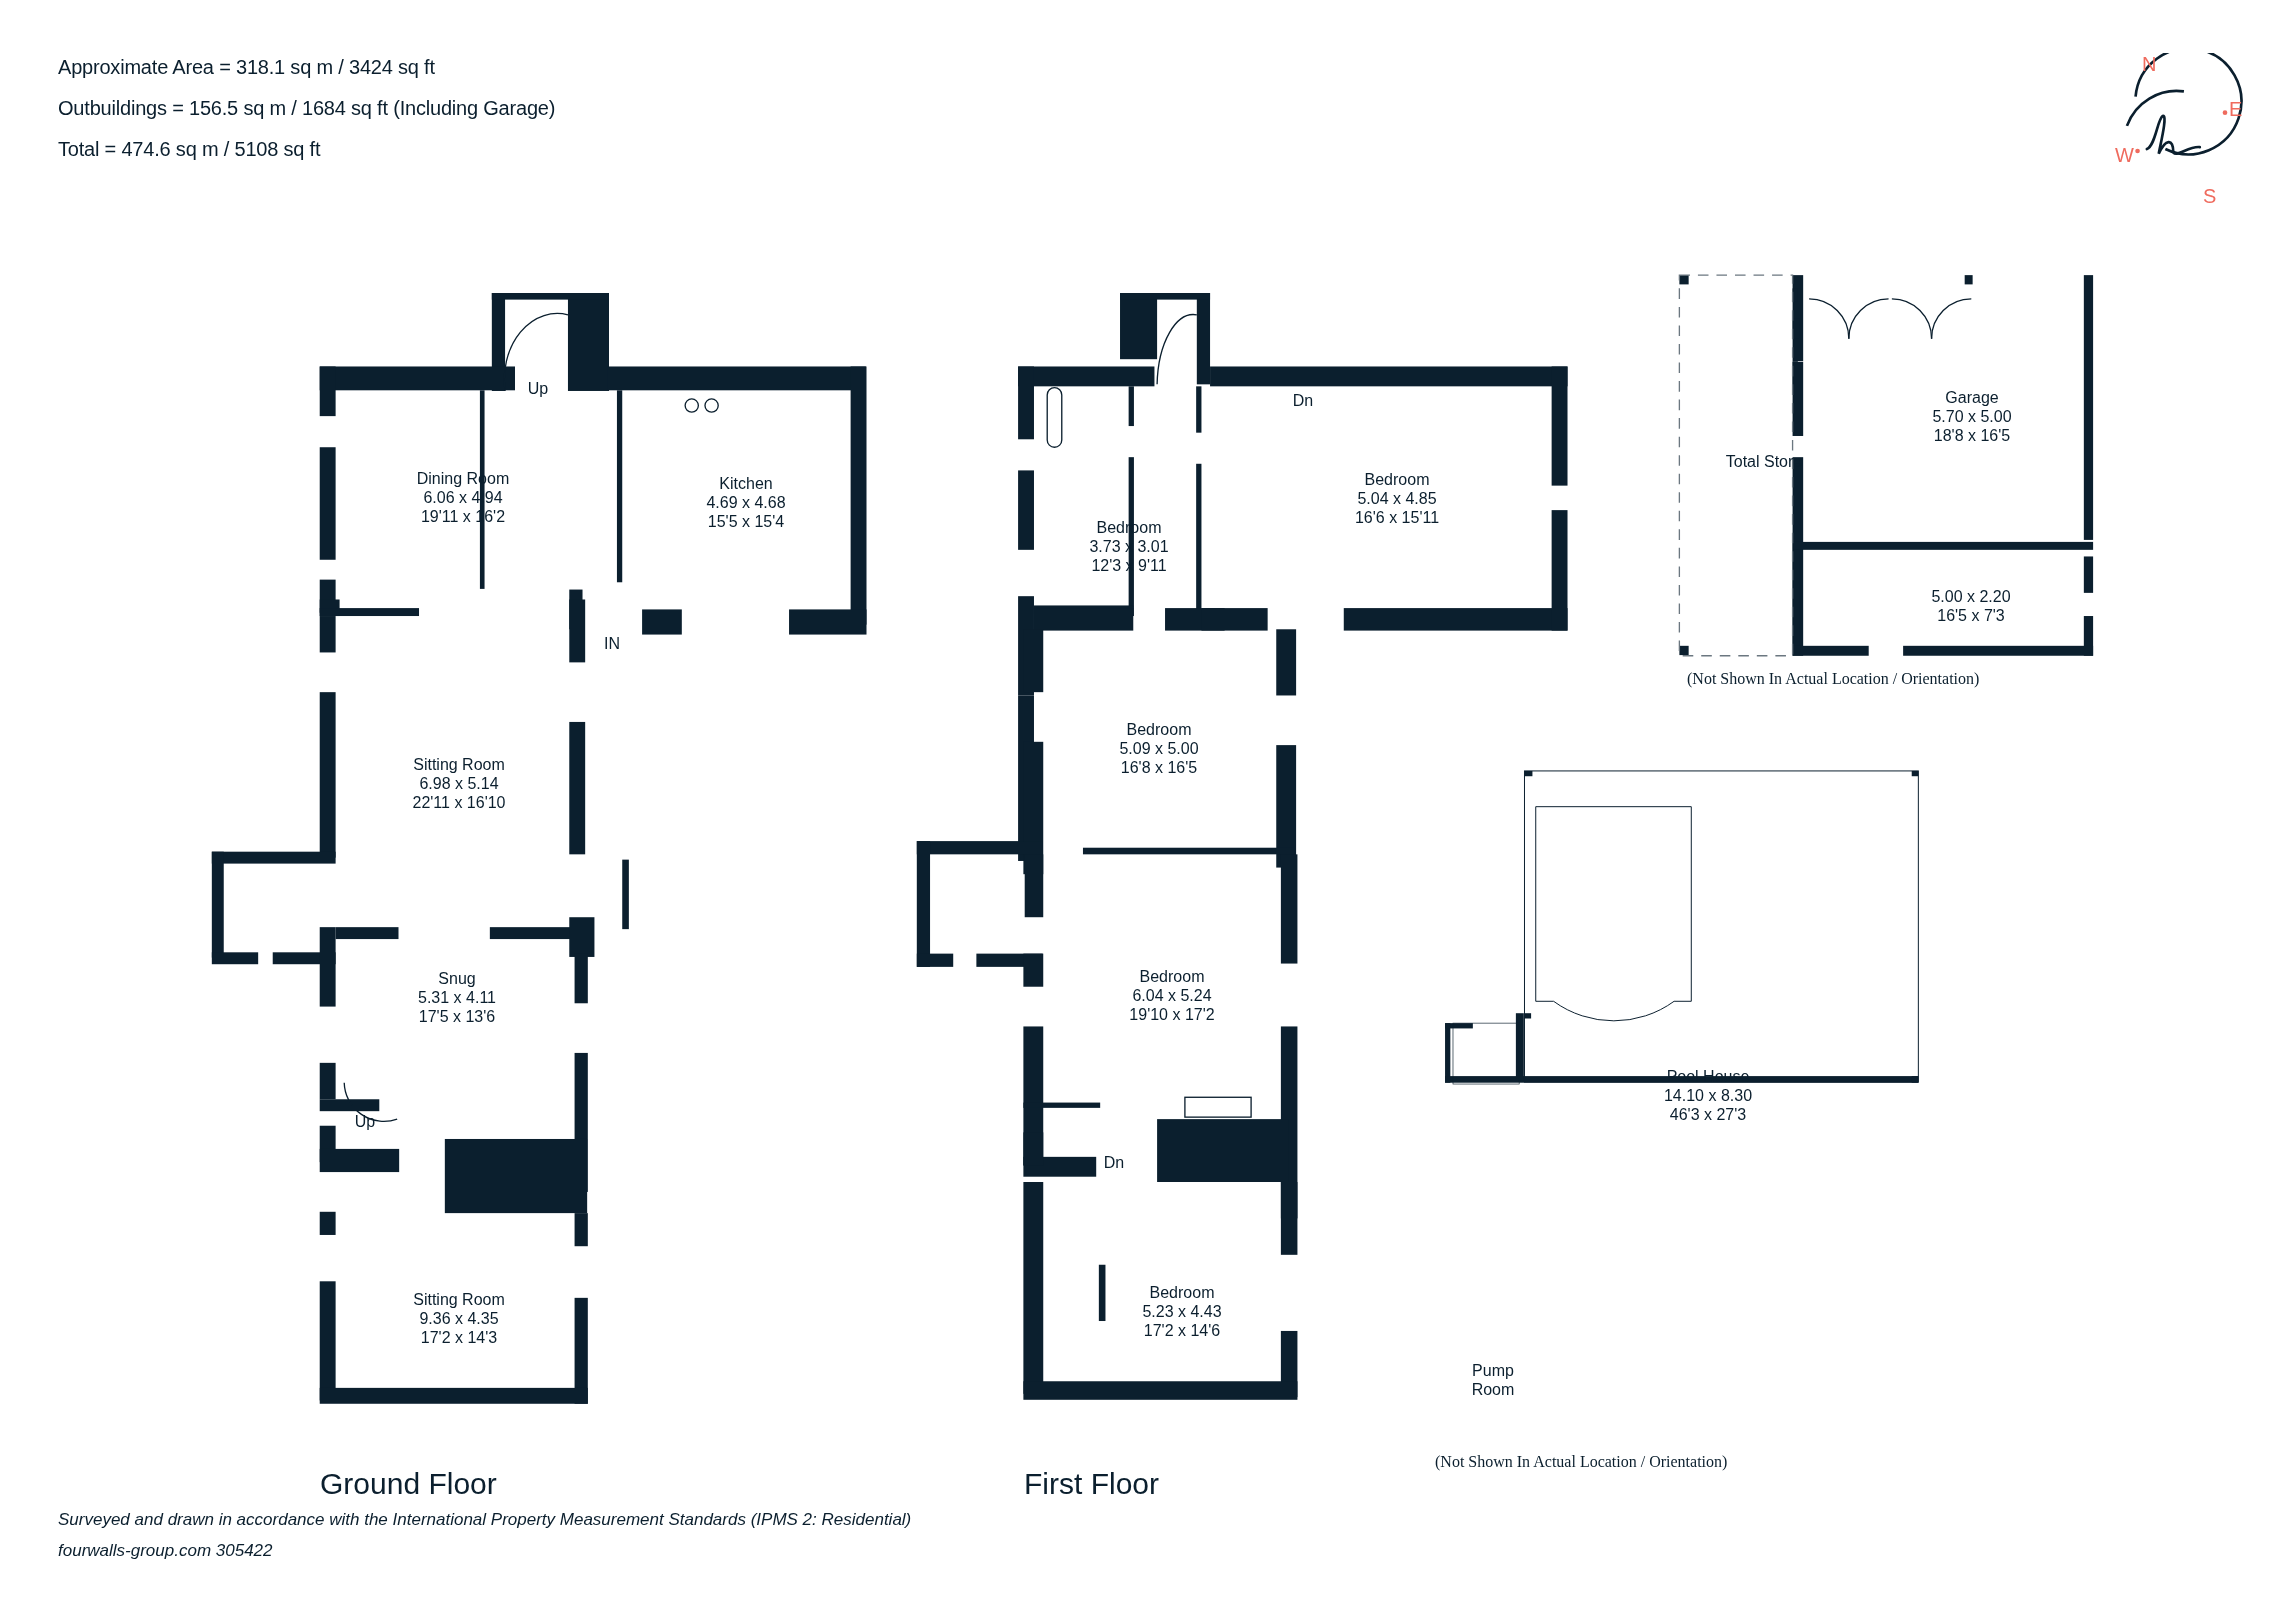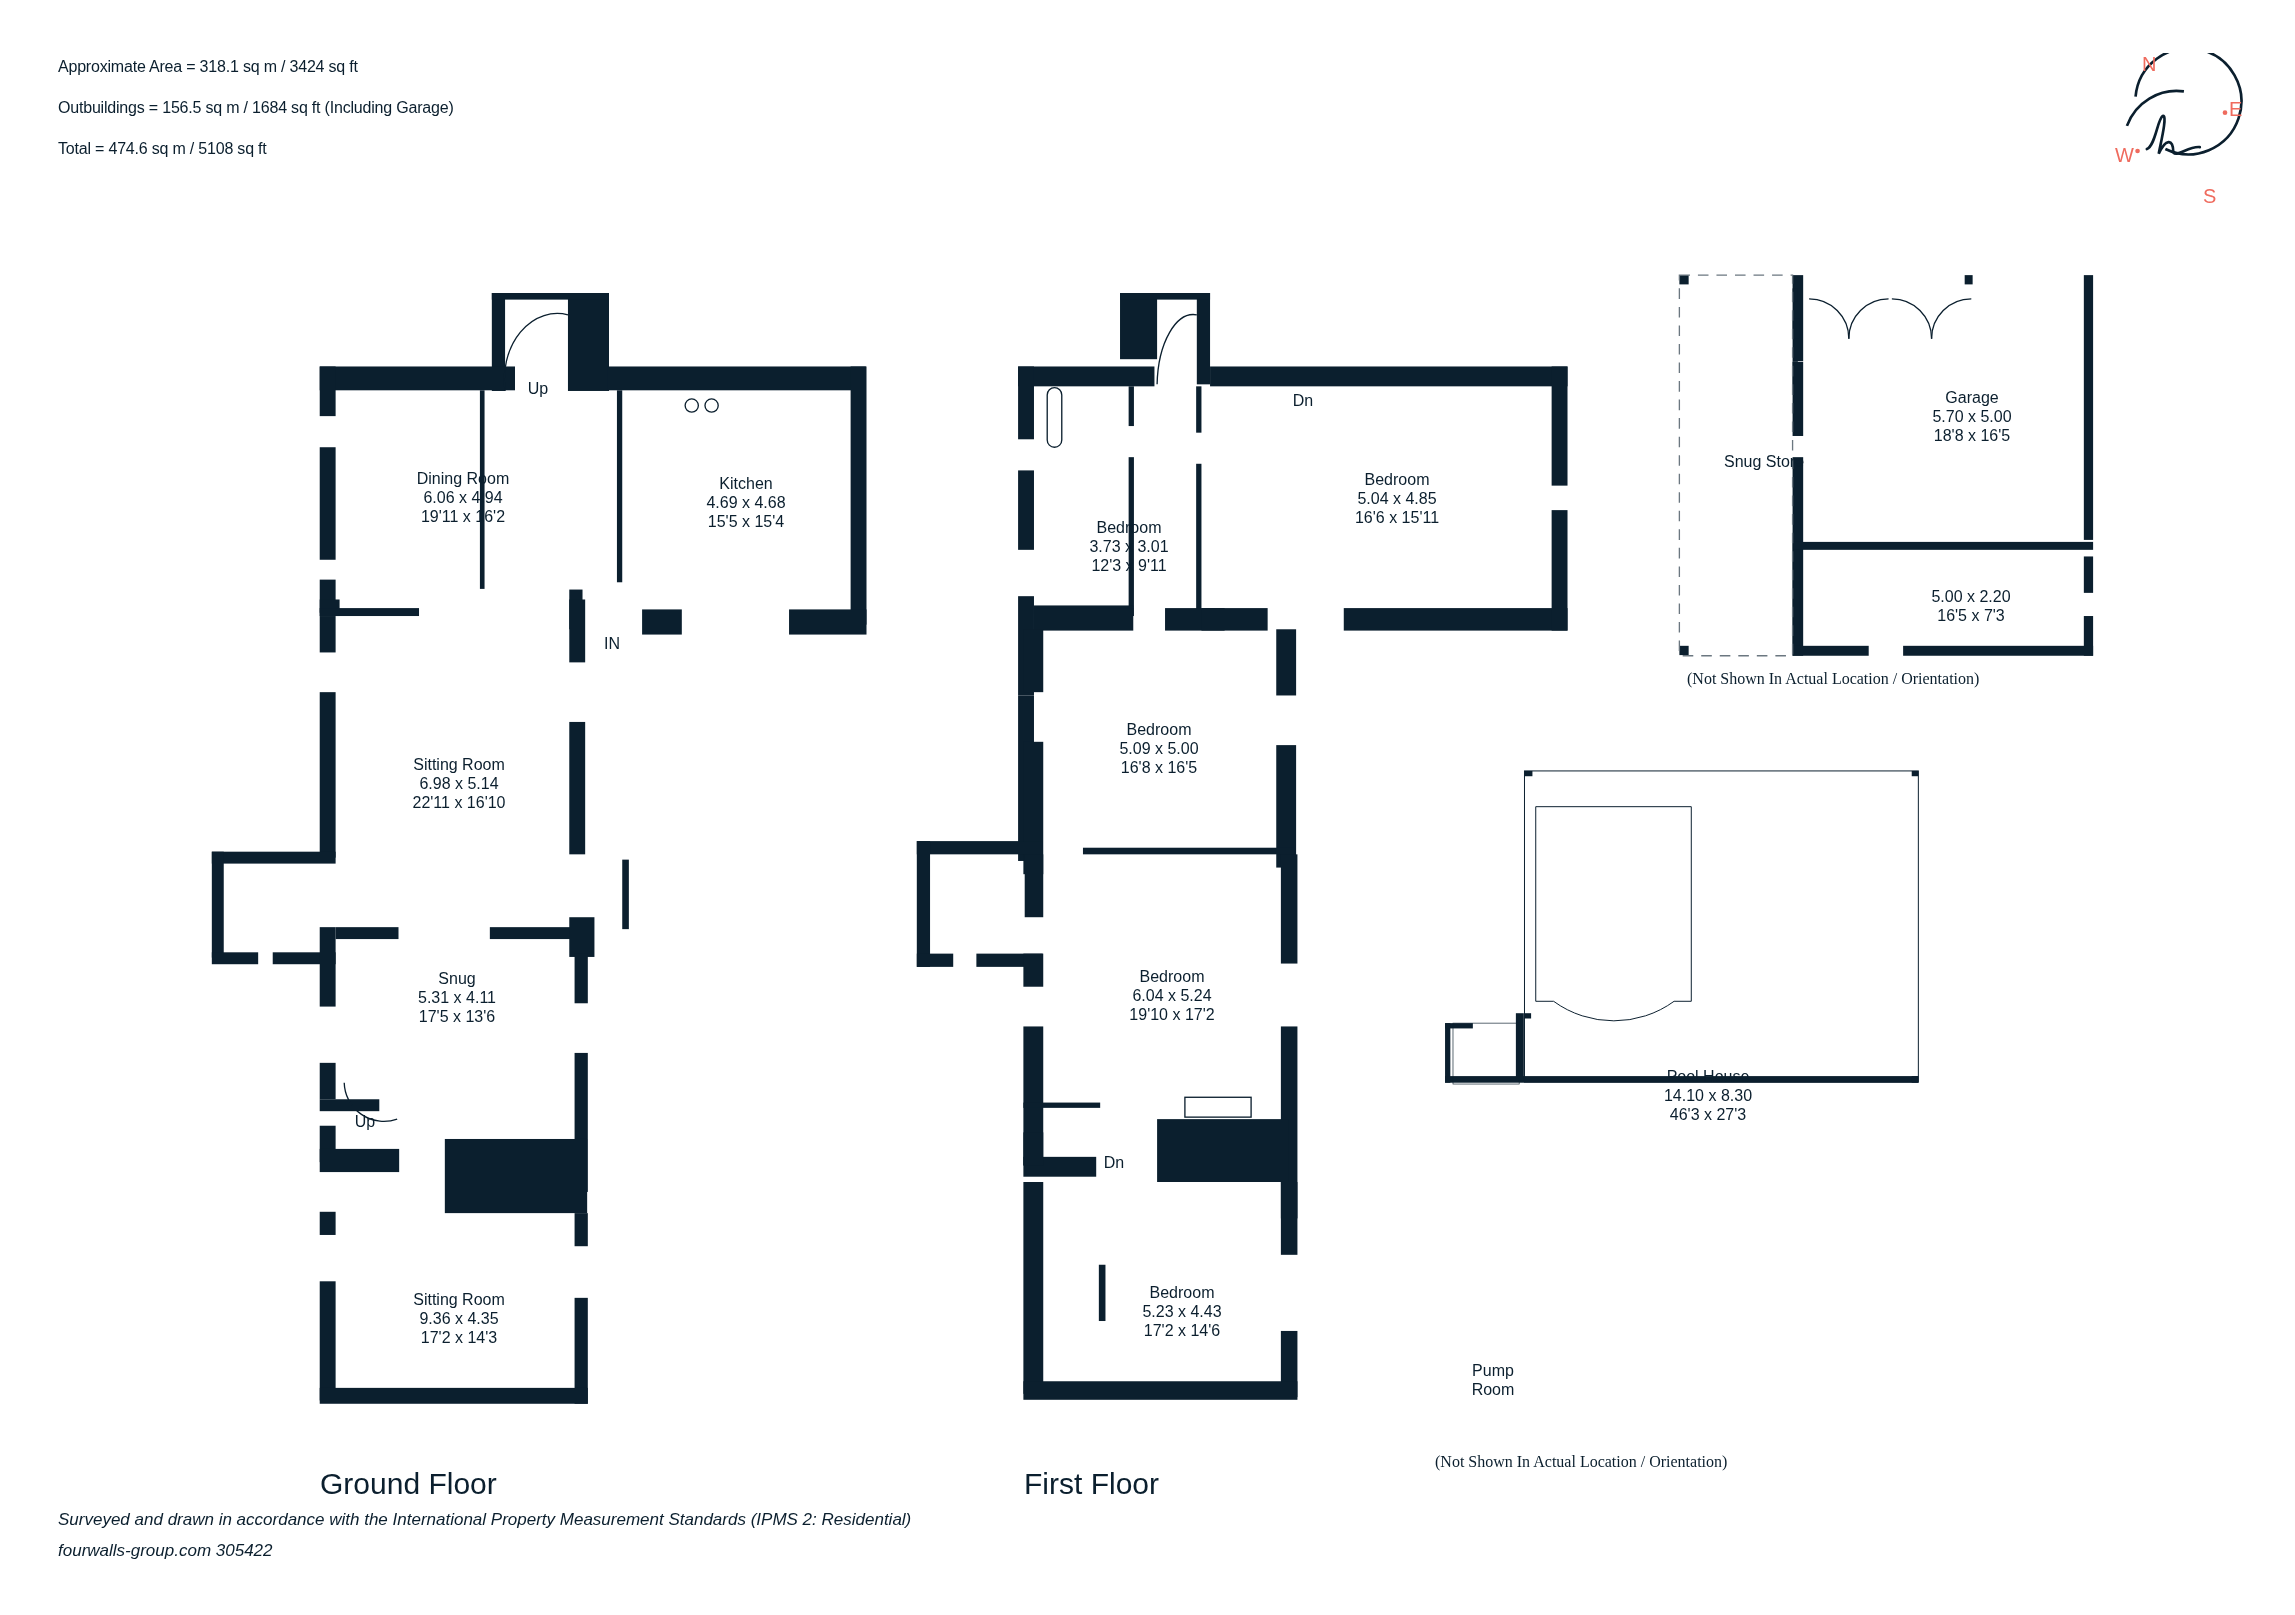--- a/index.html
+++ b/index.html
@@ -1,18 +1,18 @@
 <!DOCTYPE html>
 <html style="font-size:10.6px"><head>
 <meta charset="utf-8">
 <style>
   html, body { margin: 0; padding: 0; background: #ffffff; }
   body { width: 2295px; height: 1616px; position: relative; overflow: hidden;
          font-family: "Liberation Sans", sans-serif; color: #0b1f2e; }
-  .hdr { position: absolute; left: 58px; font-size: 16px; line-height: 26.5px; letter-spacing: -0.2px; }
+  .hdr { position: absolute; left: 58px; font-size: 20px; line-height: 26.5px; letter-spacing: -0.2px; }
   .foot { position: absolute; left: 58px; font-size: 17px; line-height: 20px; font-style: italic; }
   .floor-label { position: absolute; font-size: 30px; }
   .note { position: absolute; font-size: 16px; font-family: Liberation Serif, serif; }
   svg.plan { position: absolute; left: 0; top: 0; }
   .lbl { position: absolute; text-align: center; font-size: 16px; line-height: 19px; transform: translateX(-50%); white-space: nowrap; }
   .compass { position: absolute; left: 2099px; top: 53px; width: 146px; height: 159px; }
   .cdir { position: absolute; color: #ef6b5e; font-size: 20px; }
 </style>
 </head>
 <body>
@@ -255,21 +255,21 @@
   <div>19'10 x 17'2</div>
 </div>
 <div class="lbl" style="left:1182px;top:1283px">
   <div>Bedroom</div>
   <div>5.23 x 4.43</div>
   <div>17'2 x 14'6</div>
 </div>
 <div class="lbl" style="left:1303px;top:391px">Dn</div>
 <div class="lbl" style="left:1114px;top:1153px">Dn</div>
 
-<div class="lbl" style="left:1764px;top:452px">Snug Store</div>
+<div class="lbl" style="left:1764px;top:452px">Total Store</div>
 <div class="lbl" style="left:1972px;top:388px">
   <div>Garage</div>
   <div>5.70 x 5.00</div>
   <div>18'8 x 16'5</div>
 </div>
 <div class="lbl" style="left:1971px;top:587px">
   <div>5.00 x 2.20</div>
   <div>16'5 x 7'3</div>
 </div>
 <div class="note" style="left:1687px;top:670px">(Not Shown In Actual Location / Orientation)</div>

